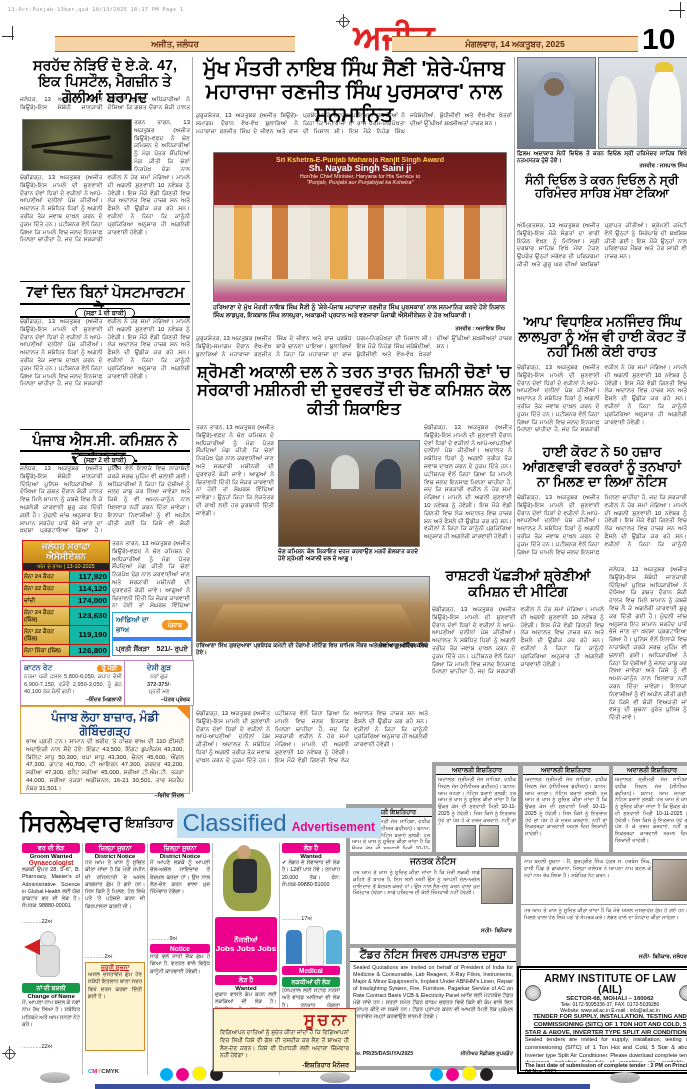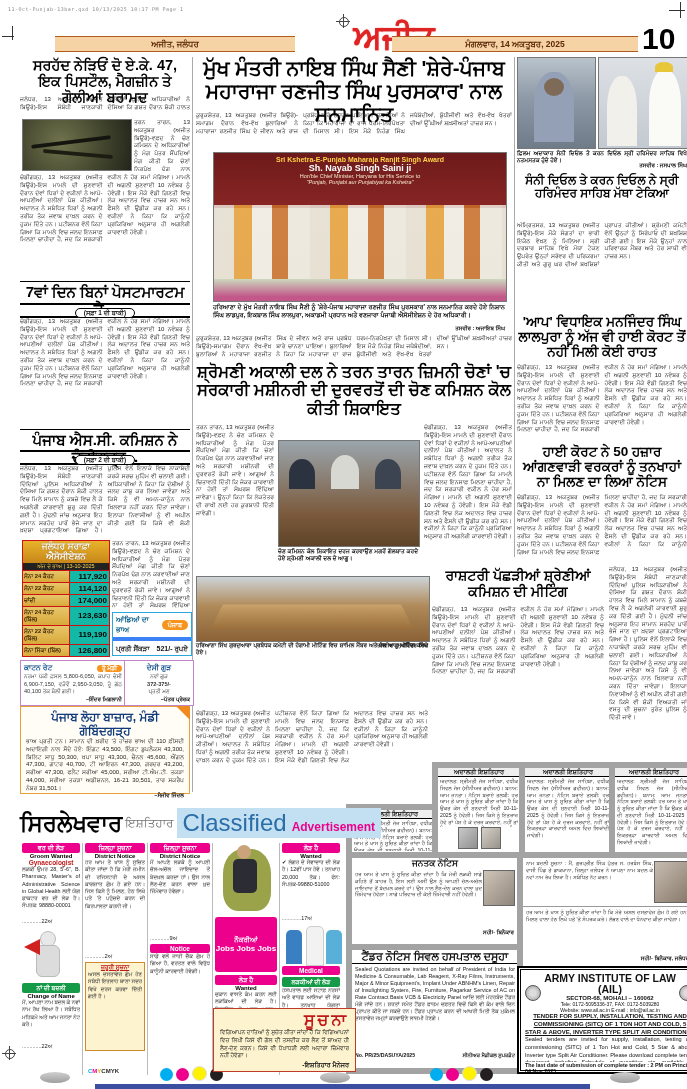--- a/index.html
+++ b/index.html
@@ -40,21 +40,21 @@
   .egg-t{font-size:7.5px;font-weight:bold;color:#0b5e8a;}
   .egg-pill{background:#f7941d;color:#fff;font-size:6.5px;font-weight:bold;border-radius:6px;padding:1px 6px;}
   .mkt{border:1.5px solid #c584c5;background:#fff;padding:2px 3px;}
   .mkt-h{display:flex;align-items:center;justify-content:space-between;}
   .mkt-t{font-size:7.5px;font-weight:bold;color:#14508c;}
   .mkt-pill{background:#f7941d;color:#fff;font-size:6px;font-weight:bold;border-radius:6px;padding:0 5px;}
   .mkt-b{font-size:5.6px;line-height:1.35;color:#333;text-align:justify;}
   .iron{border:1.5px solid #e8a13a;background:#fffdf6;padding:3px 5px;}
   .iron-t{font-size:12px;font-weight:bold;color:#103a7a;text-align:center;}
   .fold{position:absolute;right:-1px;top:-1px;width:0;height:0;border-left:14px solid transparent;border-top:14px solid #f08a1e;}
-  .notice-box{border:6px solid #a3a3a3;background:#fff;}
+  .notice-box{border:4px solid #a3a3a3;background:#fff;}
   .nb-title{font-size:8px;font-weight:bold;text-align:center;border-bottom:1px solid #000;background:#eee;}
   .tiny{font-size:5.2px;line-height:1.3;color:#222;text-align:justify;overflow:hidden;}
   
   .clsf-hdr-pink{background:#ec008c;color:#fff;font-weight:bold;font-size:6.5px;text-align:center;border-radius:2px;padding:1px 0;}
   .clsf-hdr-green{background:#159a47;color:#fff;font-weight:bold;font-size:6.2px;text-align:center;border-radius:2px;padding:1px 0;}
   .clsf-sub{font-size:6px;font-weight:bold;text-align:center;color:#000;}
   .clsf-body{font-size:5.4px;line-height:1.35;text-align:justify;color:#222;overflow:hidden;}
   .clsf-tail{font-size:5.4px;color:#222;}
   .clsf-col{border-right:1px solid #bbb;padding:0 2px;overflow:hidden;}
   .jobs-block{background:#ec008c;color:#fff;text-align:center;font-weight:bold;border-radius:3px;padding:19px 0;}
@@ -313,21 +313,21 @@
     <div class="army-u">TENDER FOR SUPPLY, INSTALLATION, TESTING AND COMMISSIONING (SITC) OF 1 TON HOT AND COLD, 5 STAR &amp; ABOVE, INVERTER TYPE SPLIT AIR CONDITIONER</div>
     <div class="army-b" style="height:26px;overflow:hidden;">Sealed tenders are invited for supply, installation, testing and commissioning (SITC) of 1 Ton Hot and Cold, 5 Star &amp; above, Inverter type Split Air Conditioner. Please download complete tender document including Schedule of quantities etc. available on www.ail.ac.in.</div>
     <div style="display:flex;justify-content:space-between;font-size:5.4px;font-weight:bold;">
       <span>The last date of submission of complete tender : 2 PM on 04 Nov 2025</span>
       <span>Principal</span>
     </div>
   </div>
 
   <div class="abs" style="left:20px;top:806px;width:322px;height:34px;display:flex;align-items:center;">
     <span style="font-size:23px;font-weight:bold;color:#000;">ਸਿਰਲੇਖਵਾਰ</span>
-    <span style="font-size:12px;font-weight:normal;color:#737373;margin:0 3px;">ਇਸ਼ਤਿਹਾਰ</span>
+    <span style="font-size:12px;font-weight:bold;color:#000000;margin:0 3px;">ਇਸ਼ਤਿਹਾਰ</span>
     <span style="background:#c3e0f2;padding:1px 6px;display:flex;align-items:baseline;gap:5px;">
       <span style="font-size:24px;color:#2a6da8;font-weight:normal;">Classified</span>
       <span style="font-size:12px;color:#ec008c;font-weight:bold;">Advertisement</span>
     </span>
   </div>
 
   <div class="abs" style="left:20px;top:843px;width:322px;height:232px;display:flex;">
 
     <div class="clsf-col" style="width:62px;">
       <div class="clsf-hdr-pink">ਵਰ ਦੀ ਲੋੜ</div>

